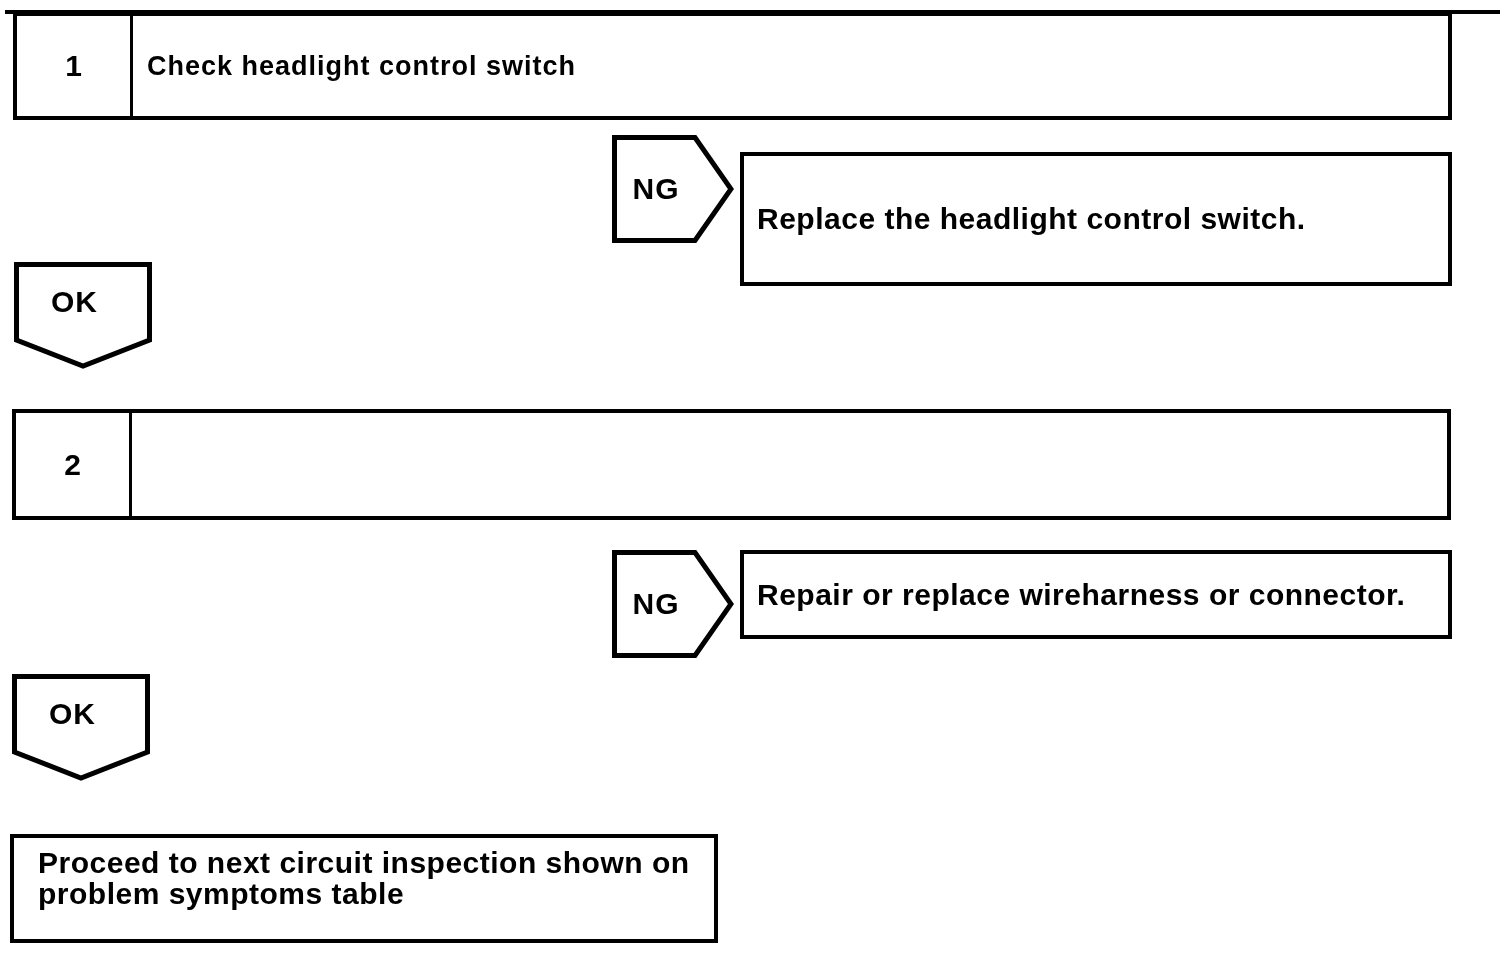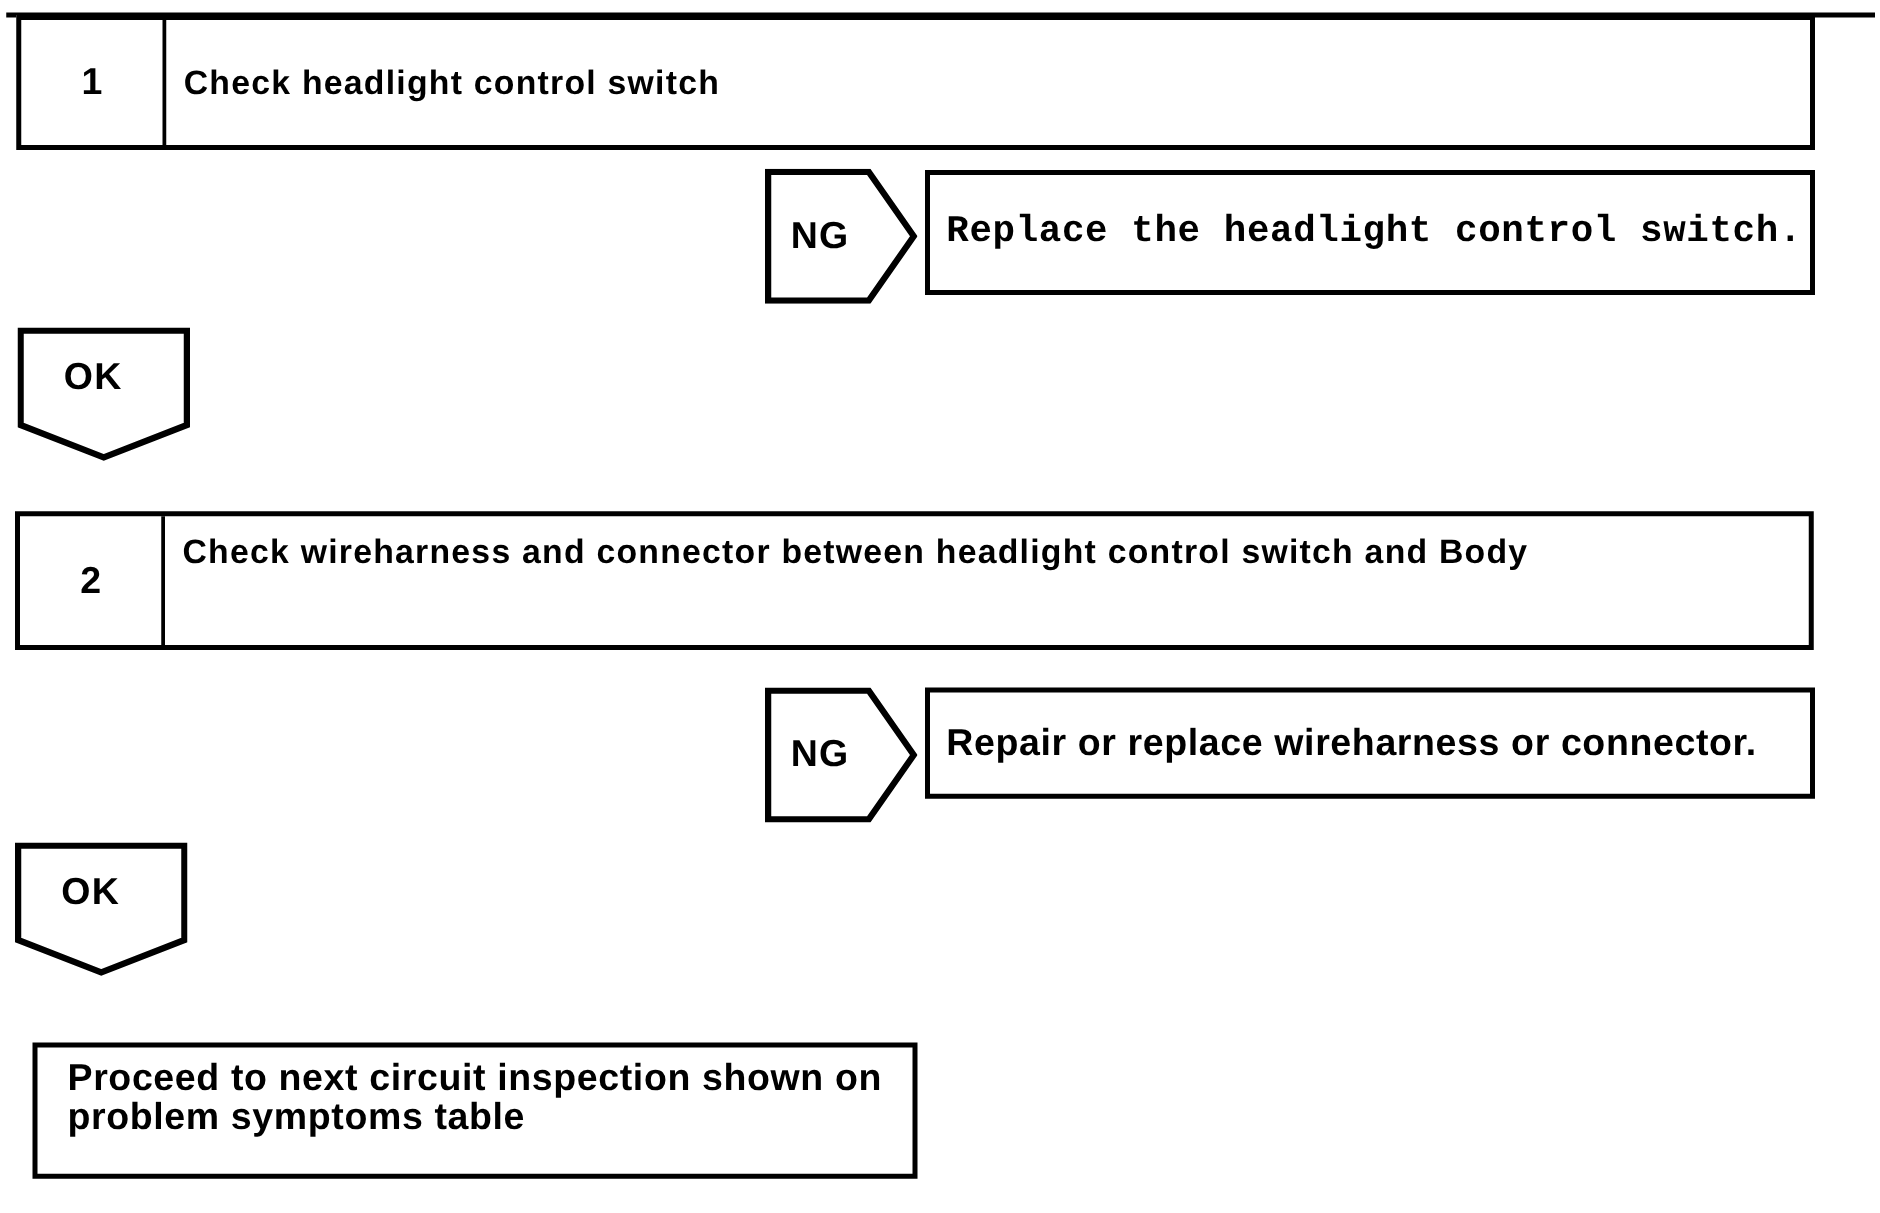--- a/index.html
+++ b/index.html
@@ -66,33 +66,33 @@
     display: flex; align-items: center; justify-content: center;
     font-size: 30px; letter-spacing: 1px;
   }
   .ok-label {
     position: absolute; left: 0; top: 0;
     width: 121px; height: 80px;
     display: flex; align-items: center; justify-content: center;
     font-size: 30px; letter-spacing: 1px;
   }
 
-  .action1 { left: 740px; top: 136px; width: 712px; height: 100px; font-family: Liberation Mono, monospace; }
+  .action1 { left: 740px; top: 152px; width: 712px; height: 134px; }
   .action2 { left: 740px; top: 550px; width: 712px; height: 89px; }
   .action-box {
     display: flex;
     align-items: center;
     padding-left: 13px;
     font-size: 30px;
     letter-spacing: 0.5px;
     white-space: nowrap;
   }
 
   .final-box {
-    left: 26px; top: 834px; width: 708px; height: 109px;
+    left: 10px; top: 834px; width: 708px; height: 109px;
     padding: 9px 0 0 24px;
     font-size: 30px;
     letter-spacing: 0.5px;
     line-height: 31px;
   }
   .line { display: block; white-space: nowrap; }
 </style>
 </head>
 <body>
 
@@ -117,21 +117,20 @@
 <div class="abs shape-wrap ok1">
   <svg width="138" height="107" viewBox="0 0 138 107">
     <polygon points="2.5,2.5 135.5,2.5 135.5,78 69,104 2.5,78" fill="#ffffff" stroke="#000000" stroke-width="5"></polygon>
   </svg>
   <div class="ok-label">OK</div>
 </div>
 
 <div class="abs box step-box step2">
   <div class="num-cell">2</div>
   <div class="instr instr-top">
-    <span class="line">Check wireharness and connector between headlight control switch and Body</span>
   </div>
 </div>
 
 <div class="abs shape-wrap ng2">
   <svg width="122" height="108" viewBox="0 0 122 108">
     <polygon points="2.5,2.5 83,2.5 119,54 83,105.5 2.5,105.5" fill="#ffffff" stroke="#000000" stroke-width="5"></polygon>
   </svg>
   <div class="ng-label">NG</div>
 </div>
 

